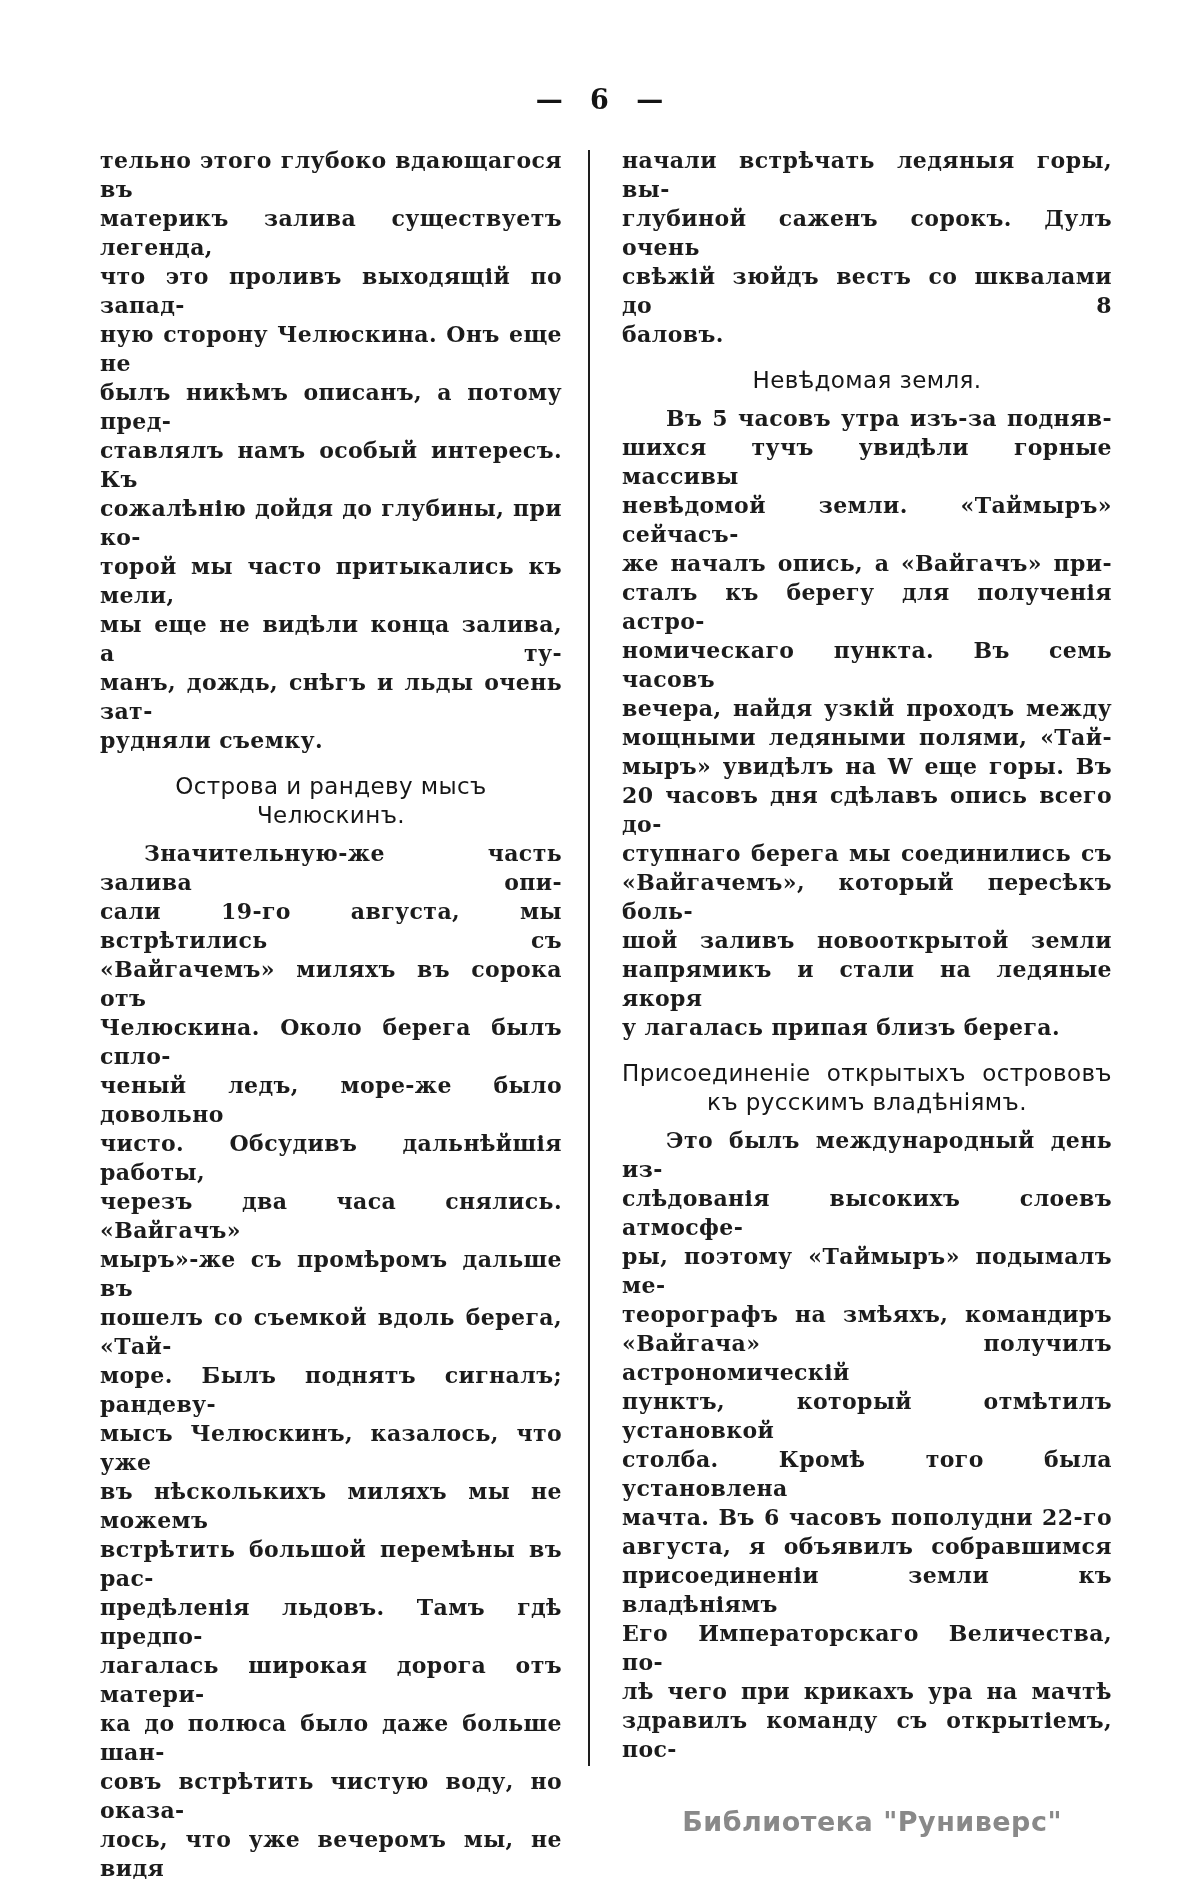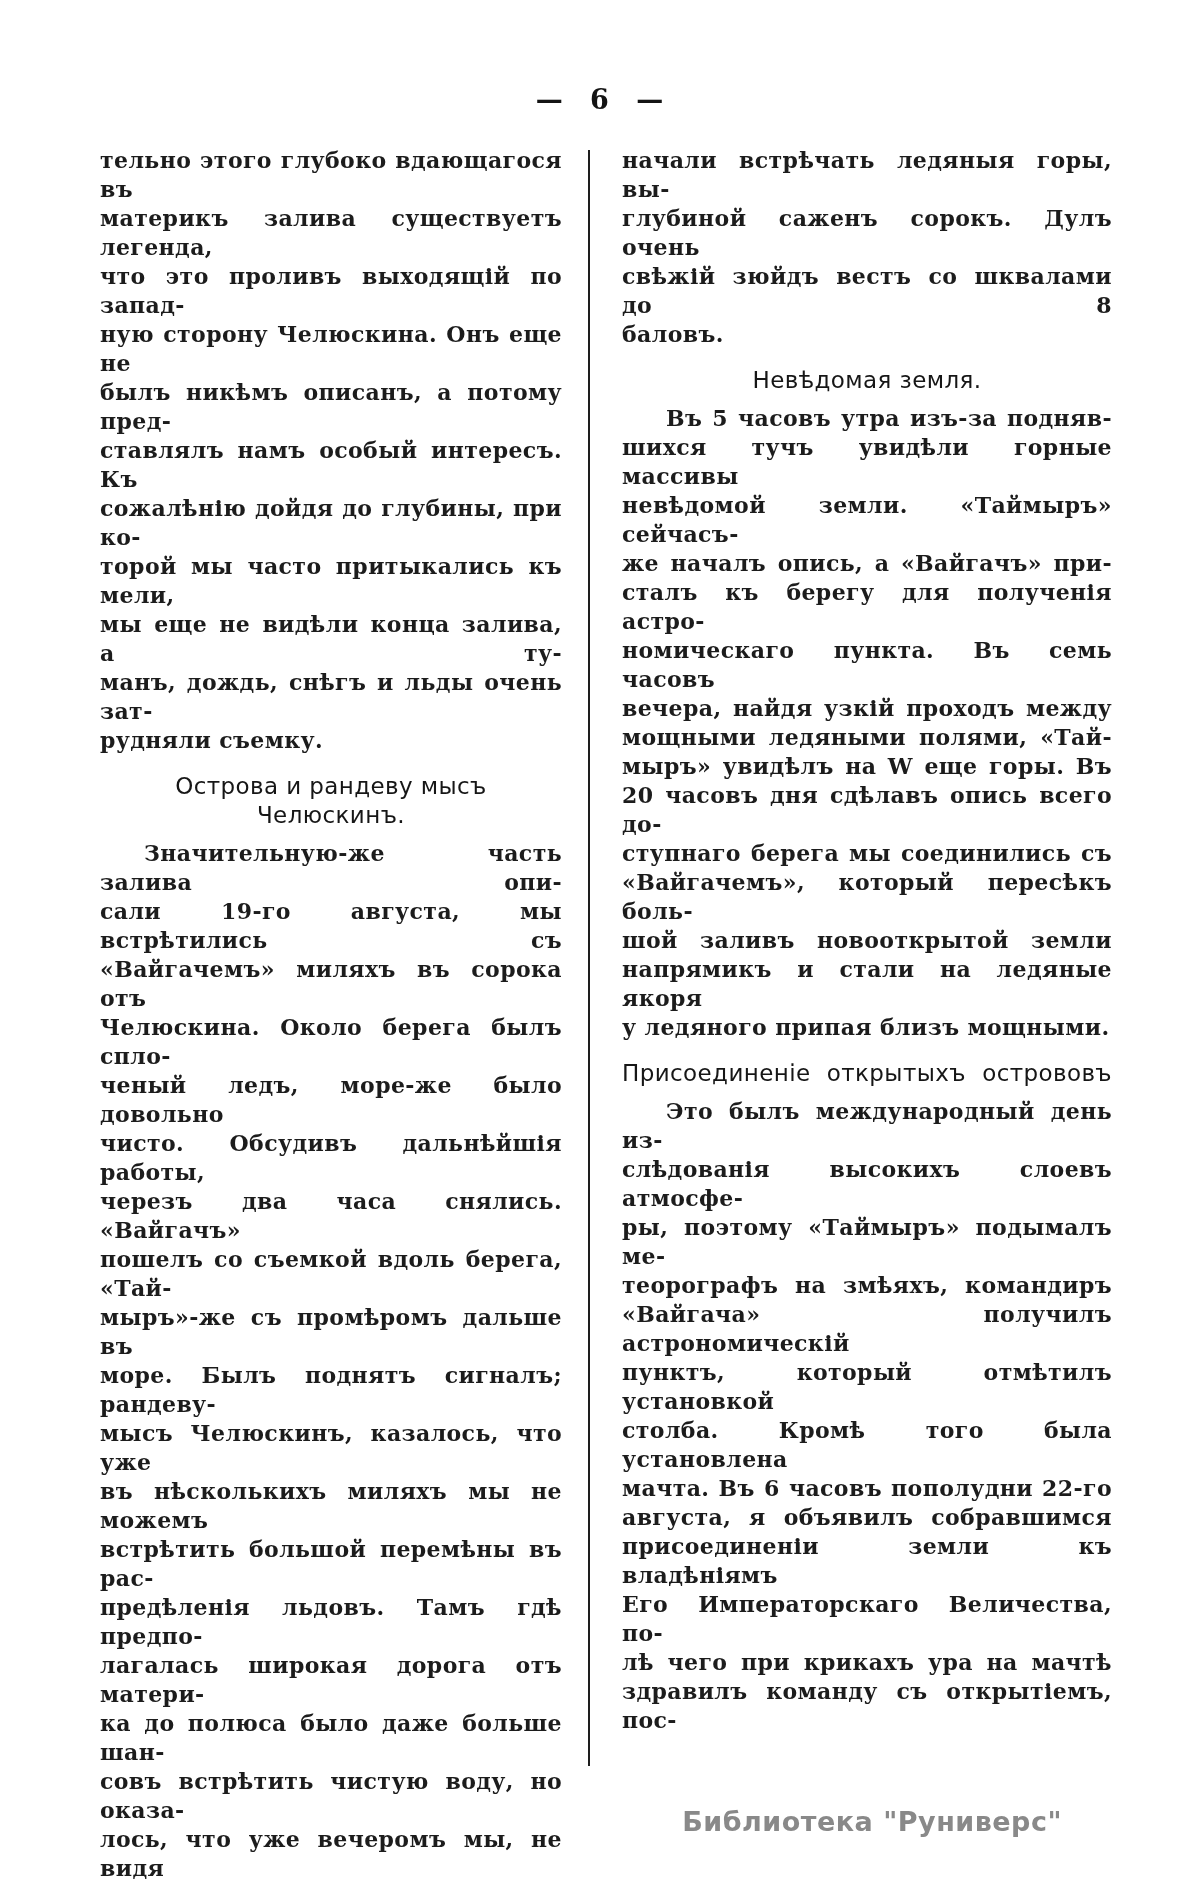--- a/index.html
+++ b/index.html
@@ -93,22 +93,22 @@
       <div class="h-line">Острова и рандеву мысъ Челюскинъ.</div>
     </div>
     <div class="paragraph">
       <div class="line indent">Значительную-же часть залива опи-</div>
       <div class="line">сали 19-го августа, мы встрѣтились съ</div>
       <div class="line">«Вайгачемъ» миляхъ въ сорока отъ</div>
       <div class="line">Челюскина. Около берега былъ спло-</div>
       <div class="line">ченый ледъ, море-же было довольно</div>
       <div class="line">чисто. Обсудивъ дальнѣйшія работы,</div>
       <div class="line">черезъ два часа снялись. «Вайгачъ»</div>
+      <div class="line">мыръ»-же съ промѣромъ дальше въ</div>
       <div class="line">пошелъ со съемкой вдоль берега, «Тай-</div>
-      <div class="line">мыръ»-же съ промѣромъ дальше въ</div>
       <div class="line">море. Былъ поднятъ сигналъ; рандеву-</div>
       <div class="line">мысъ Челюскинъ, казалось, что уже</div>
       <div class="line">въ нѣсколькихъ миляхъ мы не можемъ</div>
       <div class="line">встрѣтить большой перемѣны въ рас-</div>
       <div class="line">предѣленія льдовъ. Тамъ гдѣ предпо-</div>
       <div class="line">лагалась широкая дорога отъ матери-</div>
       <div class="line">ка до полюса было даже больше шан-</div>
       <div class="line">совъ встрѣтить чистую воду, но оказа-</div>
       <div class="line">лось, что уже вечеромъ мы, не видя</div>
     </div>
@@ -131,24 +131,25 @@
       <div class="line">сталъ къ берегу для полученія астро-</div>
       <div class="line">номическаго пункта. Въ семь часовъ</div>
       <div class="line">вечера, найдя узкій проходъ между</div>
       <div class="line">мощными ледяными полями, «Тай-</div>
       <div class="line">мыръ» увидѣлъ на W еще горы. Въ</div>
       <div class="line">20 часовъ дня сдѣлавъ опись всего до-</div>
       <div class="line">ступнаго берега мы соединились съ</div>
       <div class="line">«Вайгачемъ», который пересѣкъ боль-</div>
       <div class="line">шой заливъ новооткрытой земли</div>
       <div class="line">напрямикъ и стали на ледяные якоря</div>
-      <div class="line last">у ледяного припая близъ мощными.</div>
+      <div class="line last">у лагалась припая близъ берега.</div>
     </div>
     <div class="heading">
       <div class="h-line justify">Присоединеніе открытыхъ острововъ</div>
+      <div class="h-line">къ русскимъ владѣніямъ.</div>
     </div>
     <div class="paragraph">
       <div class="line indent">Это былъ международный день из-</div>
       <div class="line">слѣдованія высокихъ слоевъ атмосфе-</div>
       <div class="line">ры, поэтому «Таймыръ» подымалъ ме-</div>
       <div class="line">теорографъ на змѣяхъ, командиръ</div>
       <div class="line">«Вайгача» получилъ астрономическій</div>
       <div class="line">пунктъ, который отмѣтилъ установкой</div>
       <div class="line">столба. Кромѣ того была установлена</div>
       <div class="line">мачта. Въ 6 часовъ пополудни 22-го</div>

